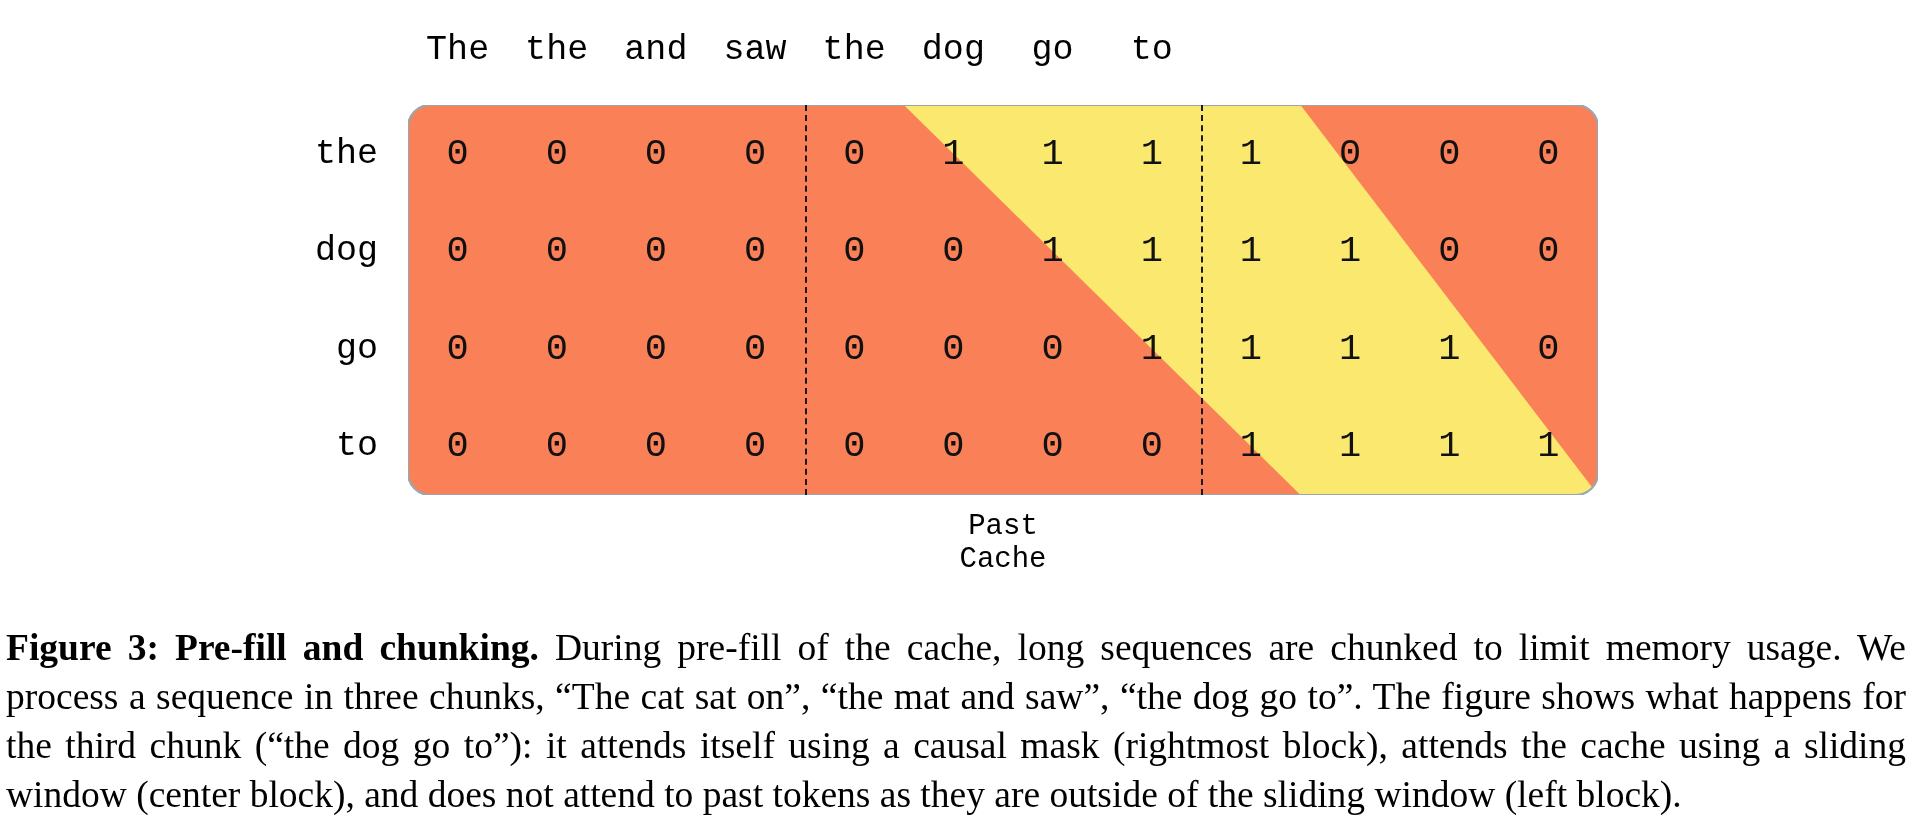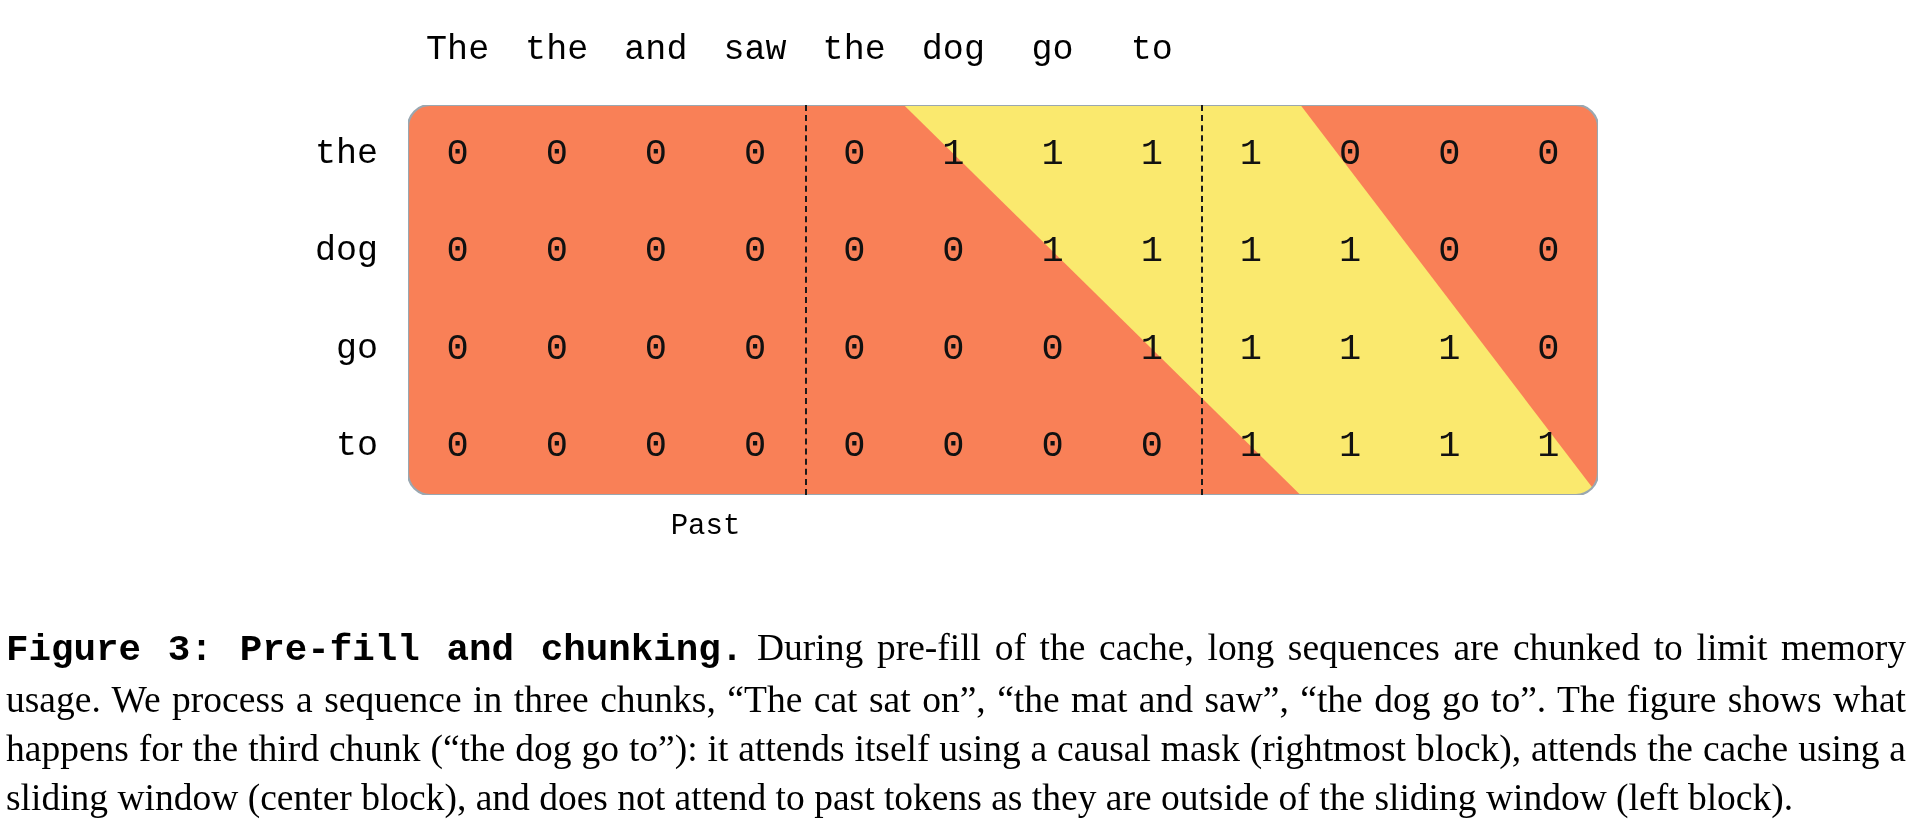--- a/index.html
+++ b/index.html
@@ -48,35 +48,35 @@
 
   
   .chunk-sep{
     position:absolute;top:0;height:390px;width:0;
     border-left:2.5px dashed #1a1a1a;
   }
 
   
   #group-labels{
     position:absolute;left:408px;top:510px;width:1190px;height:50px;
-    display:grid;grid-template-columns:repeat(2,1fr);
+    display:grid;grid-template-columns:repeat(1,1fr);
   }
   #group-labels .group-label{
     display:flex;align-items:flex-start;justify-content:center;
     font-size:29px;color:#000;
   }
 
   
   #caption{
     position:absolute;left:6px;top:585px;width:1900px;
     font-family:"Liberation Serif", serif;
     font-size:37.5px;line-height:49px;color:#000;
     text-align:justify;text-justify:inter-word;
   }
-  #caption .cap-bold{font-weight:bold;font-family:Liberation Mono, monospace;}
+  #caption .cap-bold{font-weight:bold;}
 </style>
 </head>
 <body>
 
 <div id="root">
 
   <div id="figure">
 
     <div id="col-headers">
         <div class="col-head">The</div>
@@ -158,20 +158,21 @@
           <div class="cell">1</div>
           <div class="cell">1</div>
           <div class="cell">1</div>
         </div>
     <div class="chunk-sep" style="left: 396.667px;"></div>
         <div class="chunk-sep" style="left: 793.333px;"></div>
       </div>
 
     <div id="group-labels">
         <div class="group-label">Past</div>
+        <div class="group-label">Cache</div>
       </div>
 
   </div>
 
   <p id="caption">
     <span class="cap-bold">Figure 3: Pre-fill and chunking.</span><span> During pre-fill of the cache, long sequences are chunked to limit memory usage. We process a sequence in three chunks, “The cat sat on”, “the mat and saw”, “the dog go to”. The figure shows what happens for the third chunk (“the dog go to”): it attends itself using a causal mask (rightmost block), attends the cache using a sliding window (center block), and does not attend to past tokens as they are outside of the sliding window (left block).</span>
   </p>
 
 </div>
 

